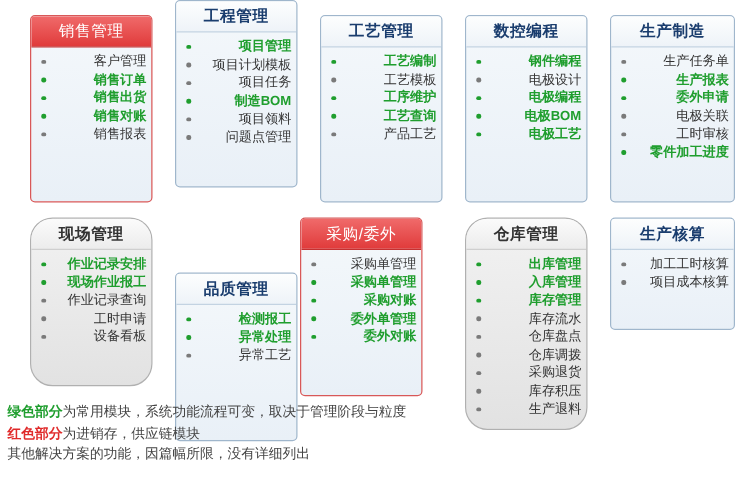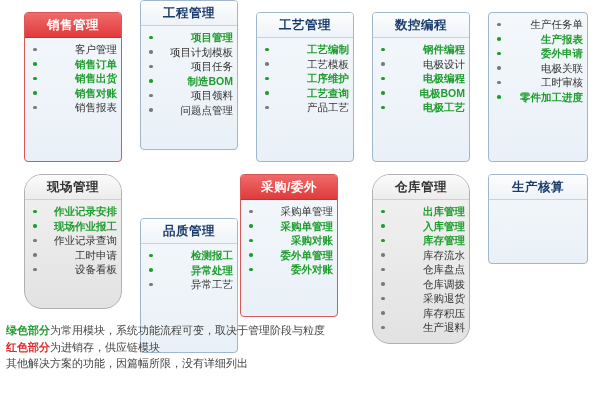--- a/index.html
+++ b/index.html
@@ -45,21 +45,21 @@
   }
   .card.gray .card-title {
     background: linear-gradient(to bottom, #fbfbfb 0%, #ececec 100%);
     border-bottom: 1px solid #cfcfcf;
     color: #333333;
   }
   .card.red .card-title {
     color: #ffffff;
     background: linear-gradient(to bottom, #f06a6a 0%, #e03b3b 100%);
     border-bottom: 1px solid #c53030;
-    font-weight: bold;
+    font-weight: normal;
   }
   .card.red {
     border-color: #d85858;
   }
   .items {
     list-style: none;
     margin: 0;
     padding: 4px 4px 4px 6px;
     text-align: right;
   }
@@ -161,20 +161,21 @@
     <ul class="items">
       <li class="green">钢件编程</li>
       <li class="plain">电极设计</li>
       <li class="green">电极编程</li>
       <li class="green">电极BOM</li>
       <li class="green">电极工艺</li>
     </ul>
   </div>
 
   <div class="card" style="left:488px; top:12px; width:100px; height:150px;">
+    <div class="card-title">生产制造</div>
     <ul class="items">
       <li class="plain">生产任务单</li>
       <li class="green">生产报表</li>
       <li class="green">委外申请</li>
       <li class="plain">电极关联</li>
       <li class="plain">工时审核</li>
       <li class="green">零件加工进度</li>
     </ul>
   </div>
 
@@ -219,20 +220,24 @@
       <li class="plain">仓库盘点</li>
       <li class="plain">仓库调拨</li>
       <li class="plain">采购退货</li>
       <li class="plain">库存积压</li>
       <li class="plain">生产退料</li>
     </ul>
   </div>
 
   <div class="card" style="left:488px; top:174px; width:100px; height:90px;">
     <div class="card-title">生产核算</div>
+    <ul class="items">
+      <li class="plain">加工工时核算</li>
+      <li class="plain">项目成本核算</li>
+    </ul>
   </div>
 
   <div class="legend">
     <div class="lg-green"><b>绿色部分</b><span>为常用模块，系统功能流程可变，取决于管理阶段与粒度</span></div>
     <div class="lg-red"><b>红色部分</b><span>为进销存，供应链模块</span></div>
     <div>其他解决方案的功能，因篇幅所限，没有详细列出</div>
   </div>
 
 </div>
 

